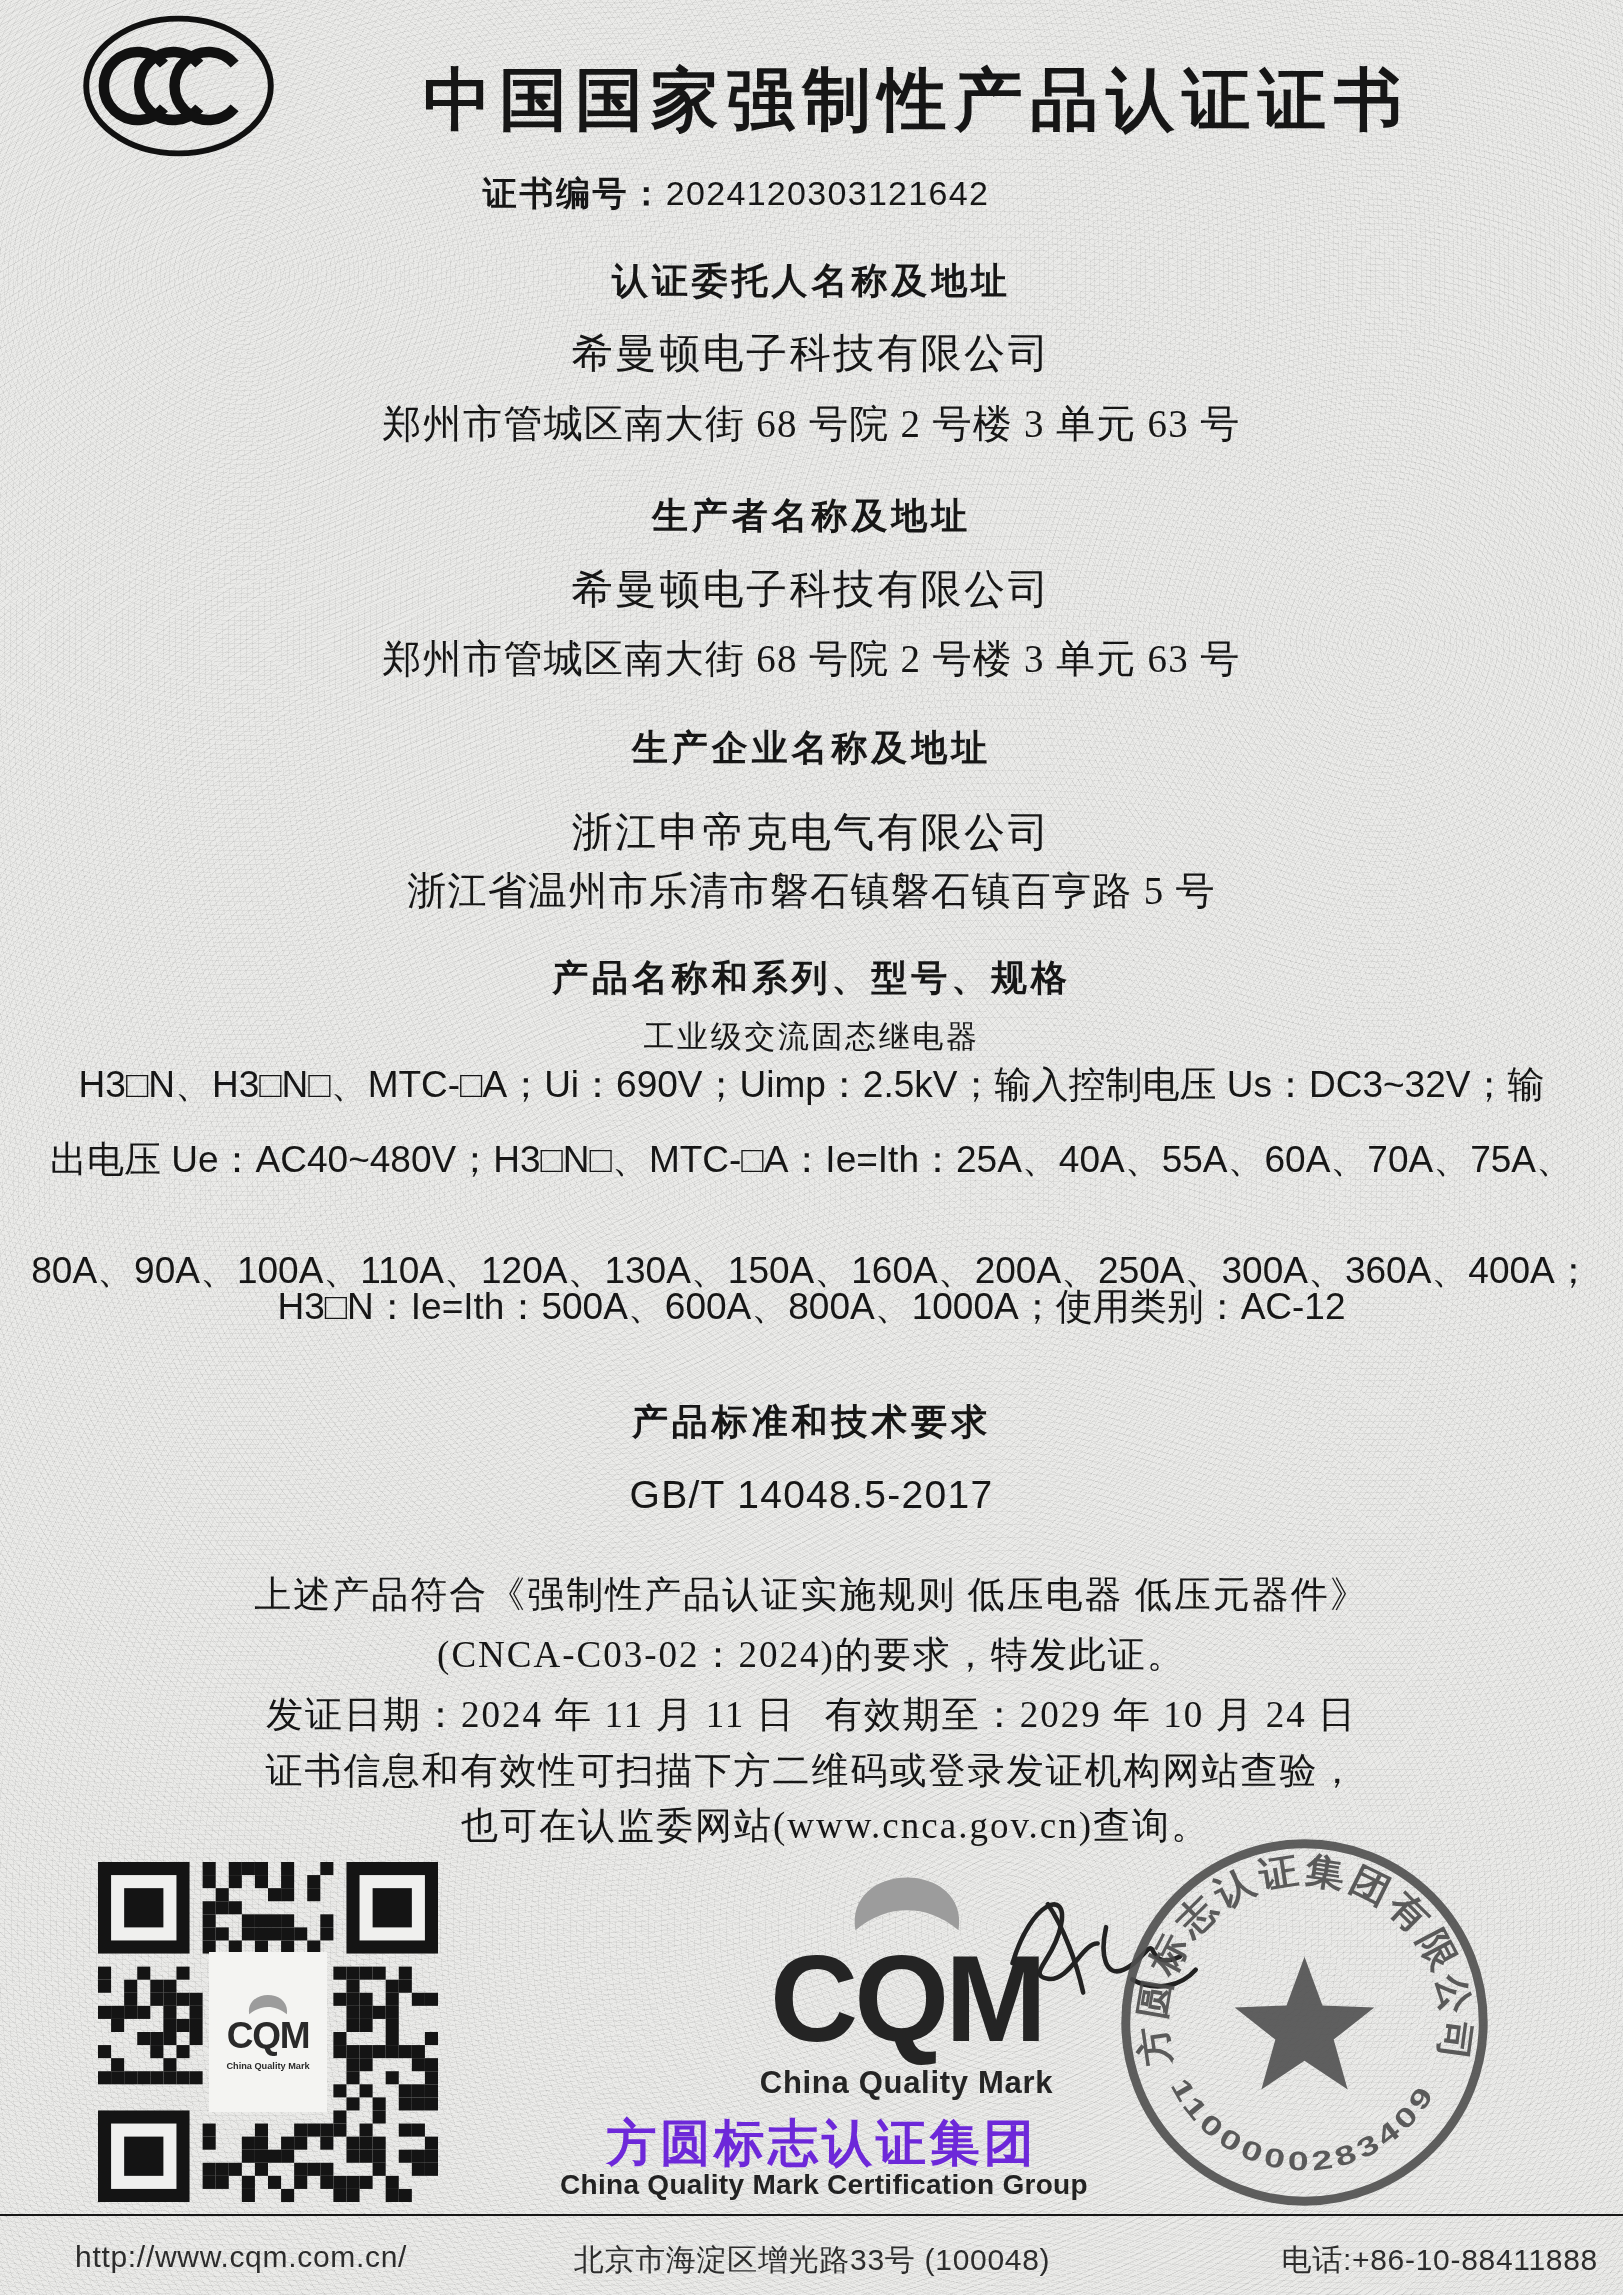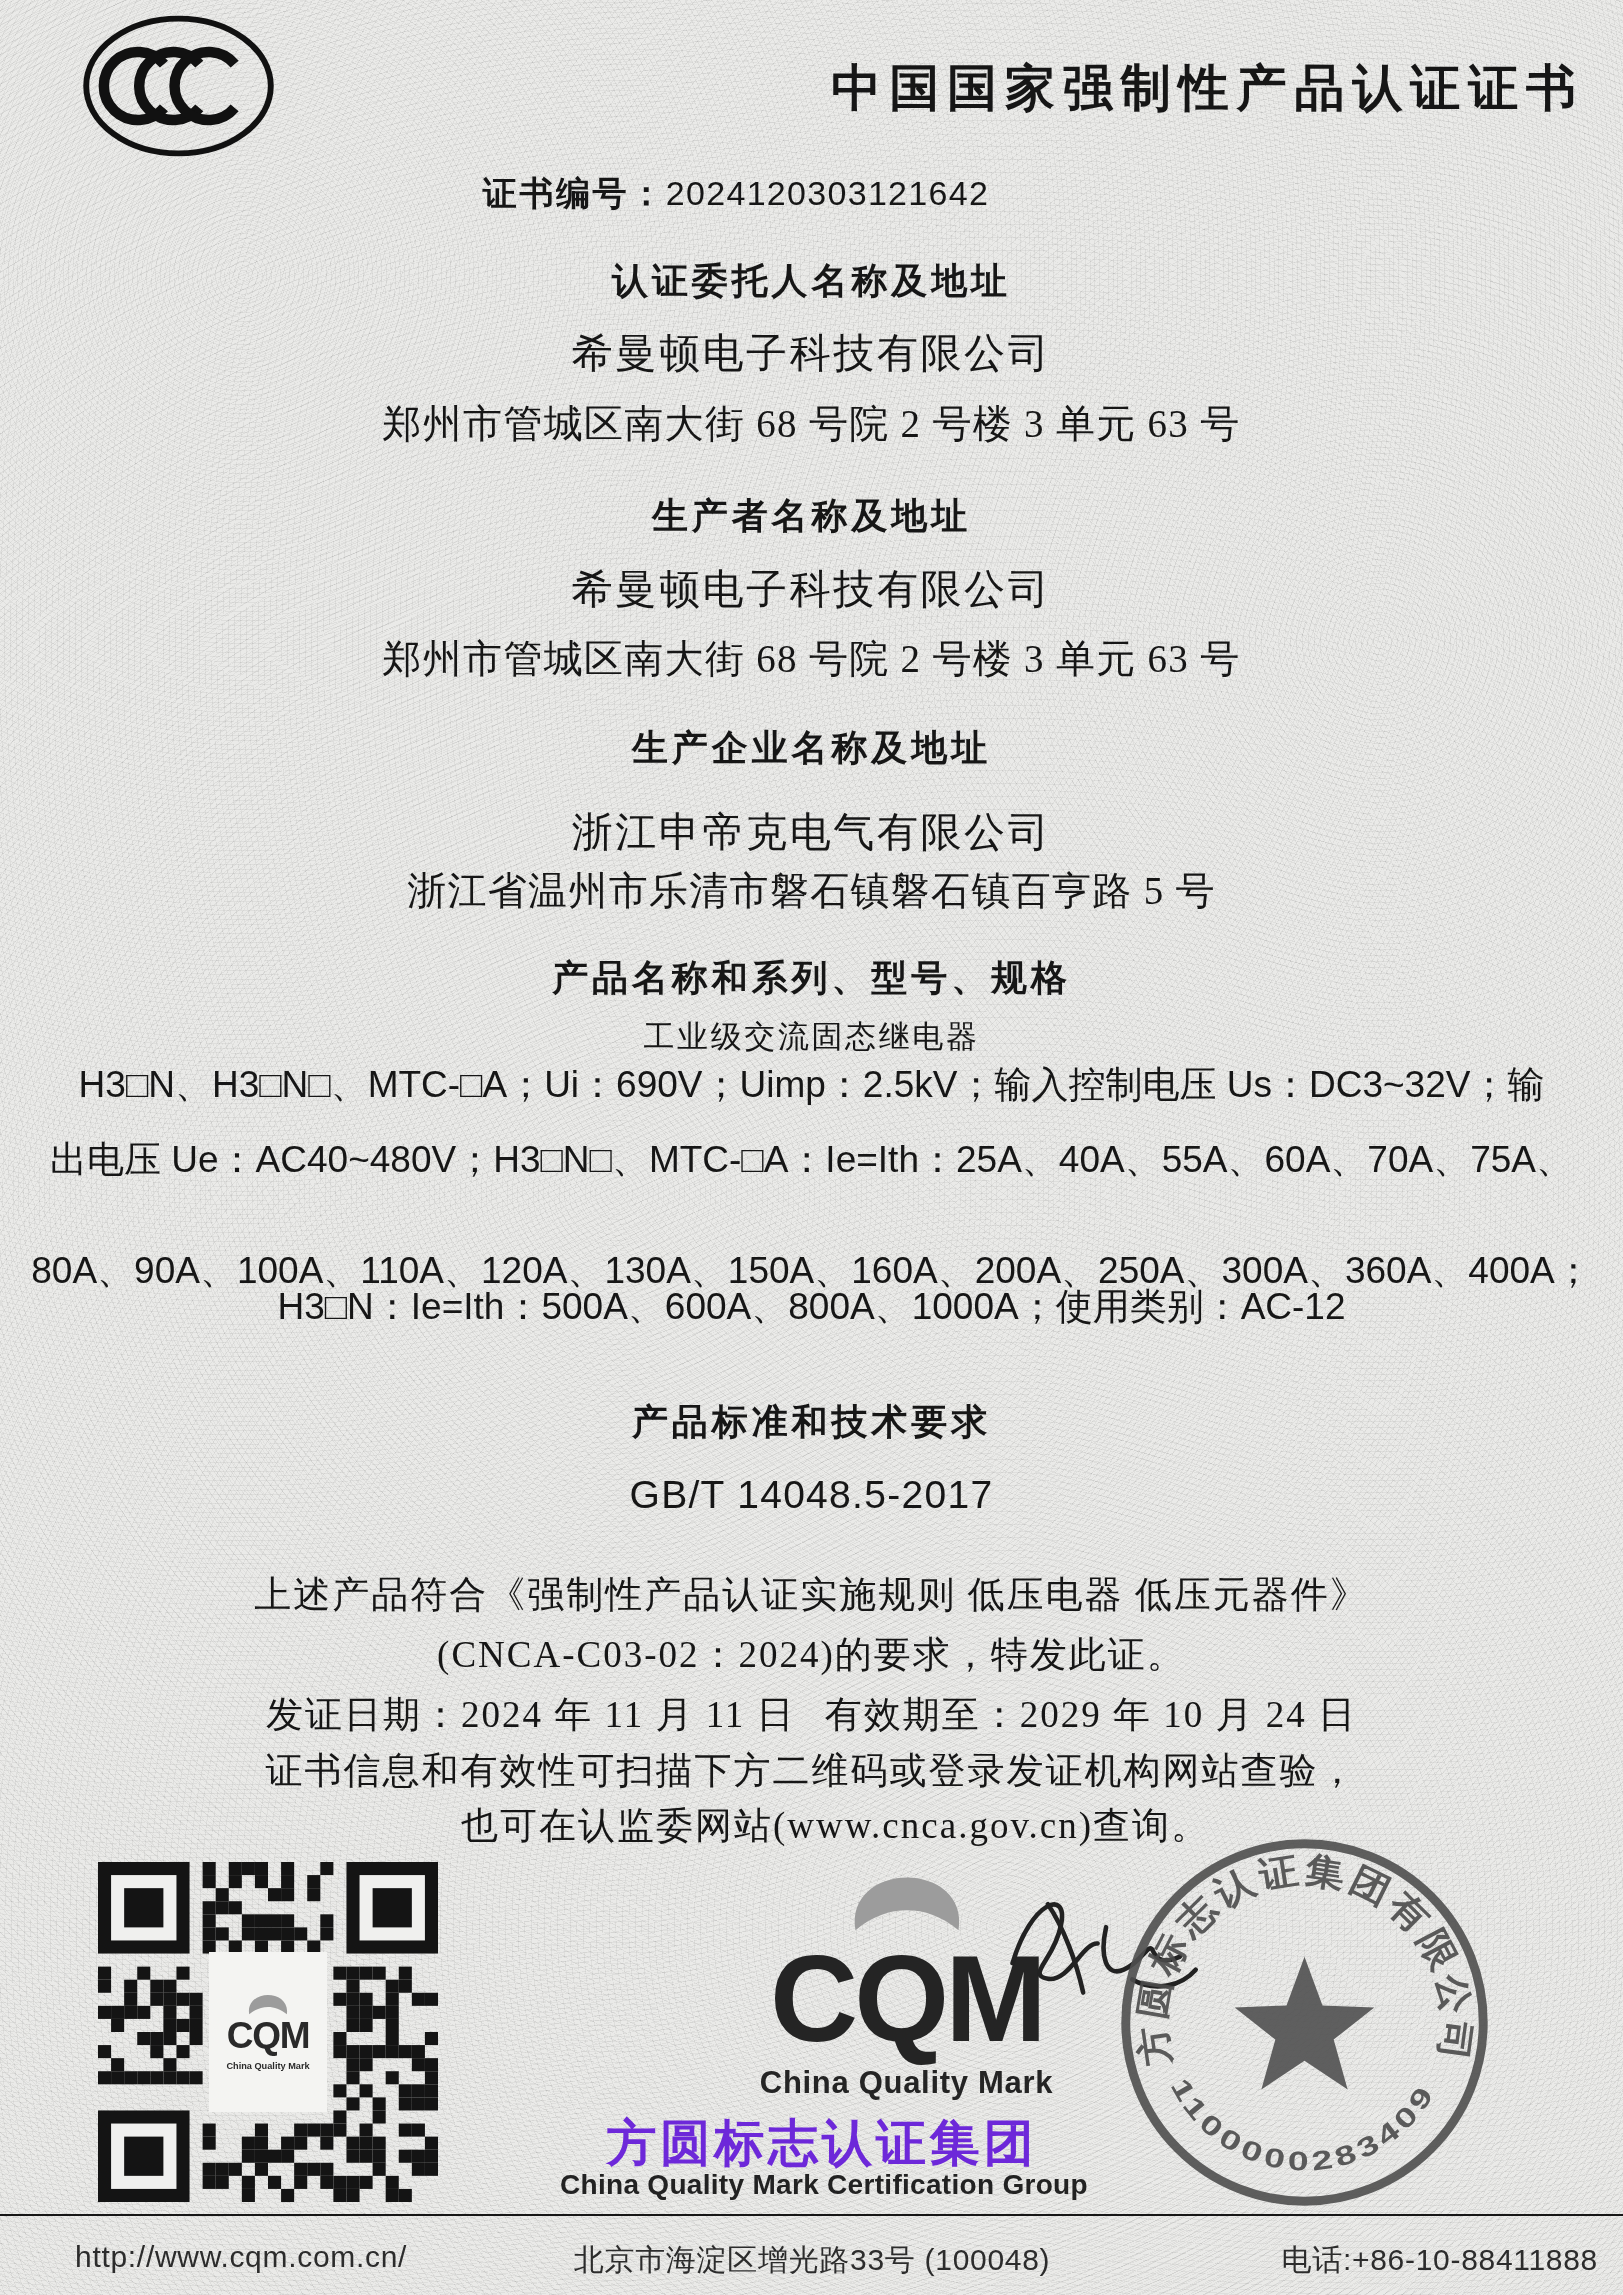--- a/index.html
+++ b/index.html
@@ -17,22 +17,22 @@
     background-image:
       repeating-radial-gradient(circle at 15% 12%, rgba(0,0,0,.05) 0 0.8px, rgba(0,0,0,0) 0.8px 4.6px),
       repeating-radial-gradient(circle at 85% 28%, rgba(0,0,0,.05) 0 0.8px, rgba(0,0,0,0) 0.8px 5.9px),
       repeating-radial-gradient(circle at 38% 52%, rgba(0,0,0,.045) 0 0.8px, rgba(0,0,0,0) 0.8px 5.2px),
       repeating-radial-gradient(circle at 62% 84%, rgba(0,0,0,.05) 0 0.8px, rgba(0,0,0,0) 0.8px 6.5px);
   }
   .abs{position:absolute;z-index:1;}
   .center{left:0;right:0;text-align:center;}
   .nowrap{white-space:nowrap;}
   .title{
-    left:249px;right:39px;text-align:right;
-    font-size:50px;font-weight:700;letter-spacing:7.9px;
+    left:249px;right:39px;text-align:center;
+    font-size:68px;font-weight:700;letter-spacing:7.9px;
   }
   .certline{left:0;right:151px;text-align:center;font-size:34px;}
   .certline .lbl{font-weight:700;letter-spacing:2.6px;}
   .certline .num{font-family:"Liberation Sans","DejaVu Sans",sans-serif;letter-spacing:1.3px;}
   .heading{font-size:36px;font-weight:700;letter-spacing:3.9px;}
   .nameline{font-size:41px;letter-spacing:2.6px;}
   .addrline{font-size:39px;letter-spacing:1.3px;}
   .specline{
     font-family:"Liberation Sans","DejaVu Sans",sans-serif;
     font-size:37px;letter-spacing:0;

